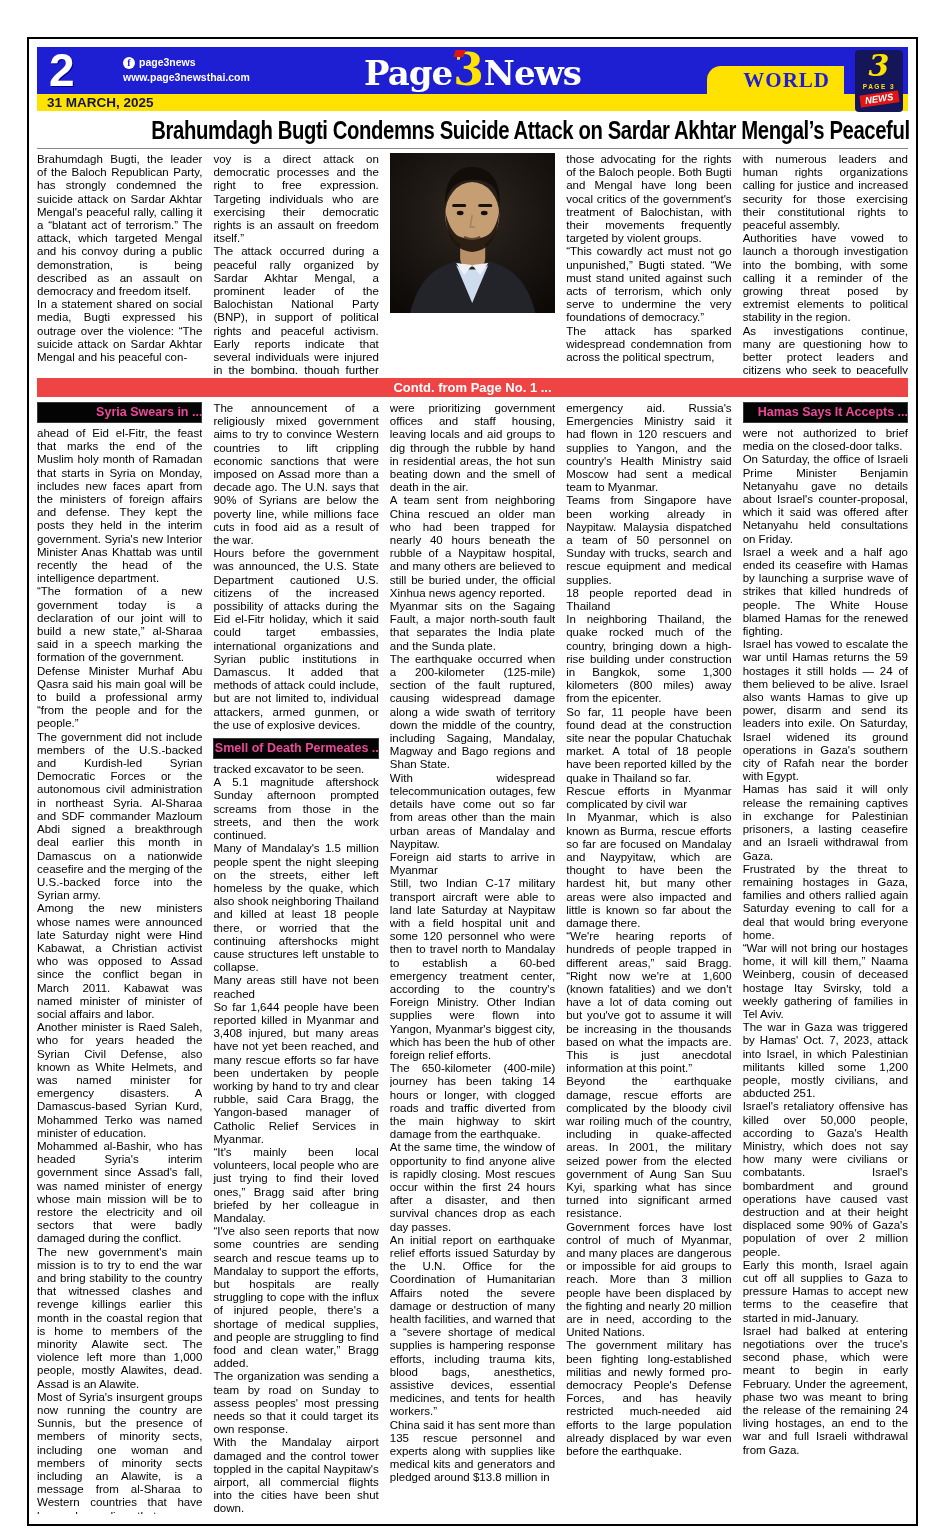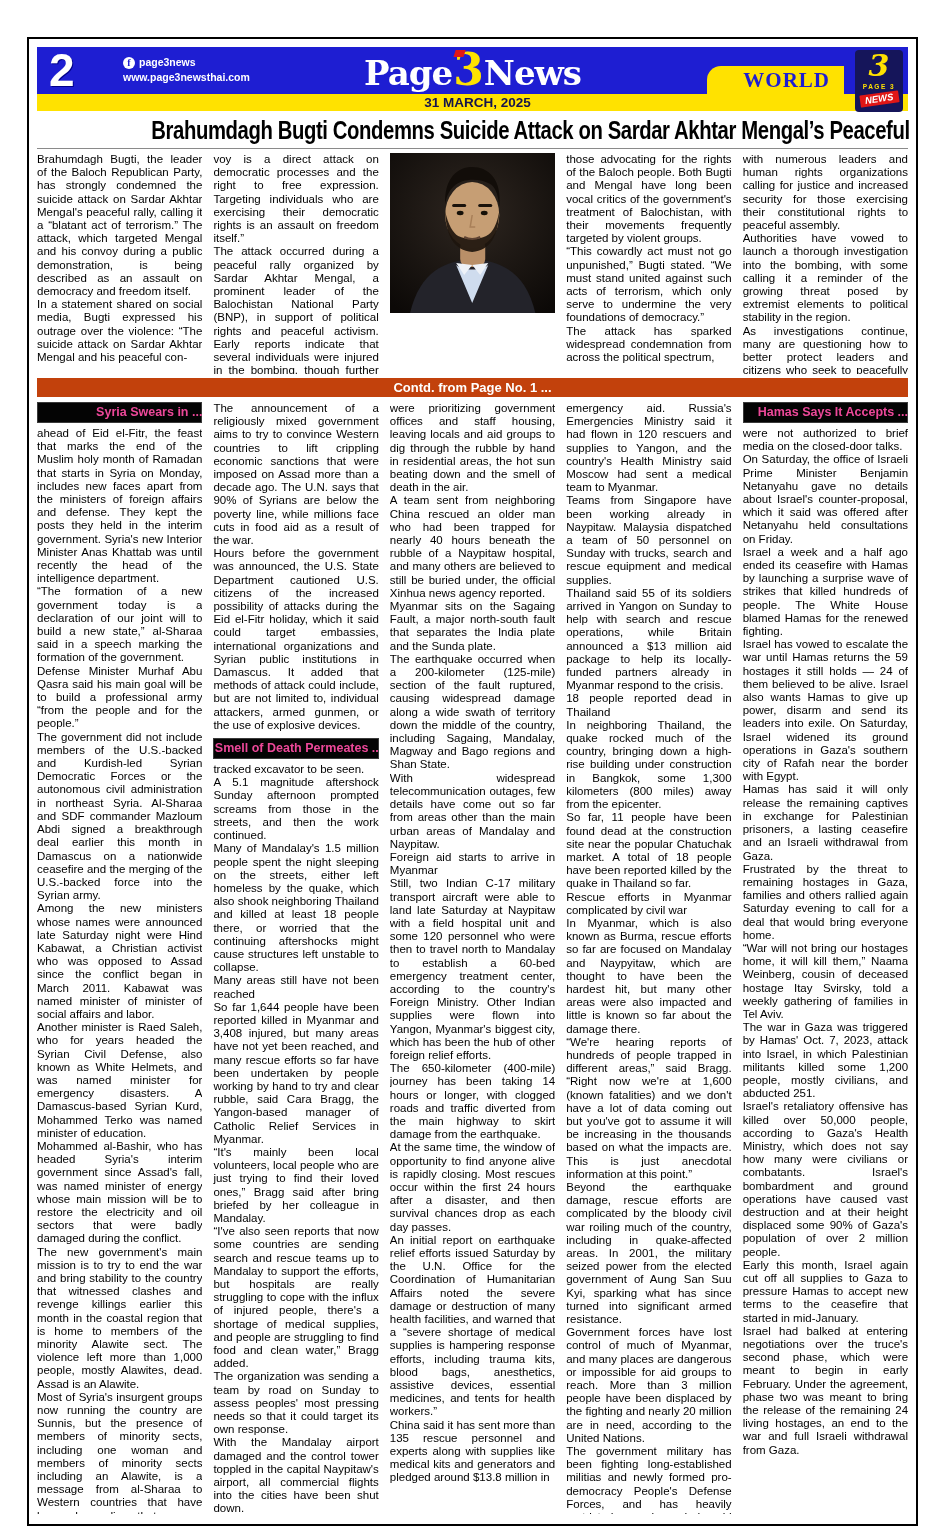--- a/index.html
+++ b/index.html
@@ -23,40 +23,40 @@
   .world-tab{position:absolute;right:64px;bottom:0;height:28px;background:#ffe200;border-radius:14px 0 0 0;
              color:#1e1ed2;font-family:"Liberation Serif",serif;font-weight:bold;font-size:21px;line-height:29px;
              padding:0 14px 0 36px;letter-spacing:1px;}
   .badge{position:absolute;right:5px;top:3px;width:48px;height:62px;background:#15155a;border-radius:4px;
          display:flex;flex-direction:column;align-items:center;z-index:5;}
   .badge-3{color:#ffe200;font-family:"DejaVu Serif",serif;font-style:italic;font-weight:bold;font-size:30px;line-height:32px;}
   .badge-small{color:#ffe200;font-size:6.5px;font-weight:bold;letter-spacing:1.5px;margin-top:1px;}
   .badge-ribbon{background:#e01616;color:#fff;font-style:italic;font-weight:bold;font-size:9.5px;line-height:12px;
                 padding:0 5px;margin-top:3px;transform:rotate(-8deg);border-radius:1px;}
   .date-strip{height:17px;background:#ffe200;color:#14144e;font-weight:bold;font-size:13.5px;line-height:17px;
-              padding-left:10px;text-align:center;}
+              padding-left:10px;}
 
   
   .headline{margin:4px 0 0;text-align:center;font-size:26px;line-height:30px;color:#000;white-space:nowrap;}
   .hl-in{display:inline-block;transform:scaleX(0.78);transform-origin:center;font-weight:bold;letter-spacing:-0.5px;}
   .hrule{border-top:1px solid #8a8a8a;margin:3px 0 4px;}
 
   
   .cols{display:flex;gap:11px;}
   .col{flex:1 1 0;min-width:0;overflow:hidden;}
   .lead{height:221px;}
   .lower{height:1112px;margin-top:5px;}
   .para{margin:0;text-align:justify;font-size:11.5px;line-height:13.2px;color:#000;}
   .col-head{background:#040404;color:#ec4899;font-weight:bold;text-align:right;font-size:12.5px;
             height:21px;line-height:21px;margin:0 0 4px;box-shadow:0 0 0 1px #3a3a3a inset;}
   .para + .col-head{margin-top:6px;}
   .photo{width:100%;height:160px;display:block;margin-bottom:3px;}
 
   
-  .contd{margin-top:4px;height:19px;background:#c2410c;color:#fff;font-weight:bold;font-size:13px;
+  .contd{margin-top:4px;height:19px;background:#ef4444;color:#fff;font-weight:bold;font-size:13px;
          line-height:19px;text-align:center;}
 </style>
 </head>
 <body>
 
 <div class="sheet">
 
   <div class="header">
     <div class="mast-blue">
       <div class="page-num">2</div>
@@ -167,21 +167,20 @@
         <p class="para">Foreign aid starts to arrive in Myanmar</p>
         <p class="para">Still, two Indian C-17 military transport aircraft were able to land late Saturday at Naypitaw with a field hospital unit and some 120 personnel who were then to travel north to Mandalay to establish a 60-bed emergency treatment center, according to the country's Foreign Ministry. Other Indian supplies were flown into Yangon, Myanmar's biggest city, which has been the hub of other foreign relief efforts.</p>
         <p class="para">The 650-kilometer (400-mile) journey has been taking 14 hours or longer, with clogged roads and traffic diverted from the main highway to skirt damage from the earthquake.</p>
         <p class="para">At the same time, the window of opportunity to find anyone alive is rapidly closing. Most rescues occur within the first 24 hours after a disaster, and then survival chances drop as each day passes.</p>
         <p class="para">An initial report on earthquake relief efforts issued Saturday by the U.N. Office for the Coordination of Humanitarian Affairs noted the severe damage or destruction of many health facilities, and warned that a “severe shortage of medical supplies is hampering response efforts, including trauma kits, blood bags, anesthetics, assistive devices, essential medicines, and tents for health workers.”</p>
         <p class="para">China said it has sent more than 135 rescue personnel and experts along with supplies like medical kits and generators and pledged around $13.8 million in</p>
       </div>
     <div class="col">
         <p class="para">emergency aid. Russia's Emergencies Ministry said it had flown in 120 rescuers and supplies to Yangon, and the country's Health Ministry said Moscow had sent a medical team to Myanmar.</p>
         <p class="para">Teams from Singapore have been working already in Naypitaw. Malaysia dispatched a team of 50 personnel on Sunday with trucks, search and rescue equipment and medical supplies.</p>
-        <p class="para">Thailand said 55 of its soldiers arrived in Yangon on Sunday to help with search and rescue operations, while Britain announced a $13 million aid package to help its locally-funded partners already in Myanmar respond to the crisis.</p>
         <p class="para">18 people reported dead in Thailand</p>
         <p class="para">In neighboring Thailand, the quake rocked much of the country, bringing down a high-rise building under construction in Bangkok, some 1,300 kilometers (800 miles) away from the epicenter.</p>
         <p class="para">So far, 11 people have been found dead at the construction site near the popular Chatuchak market. A total of 18 people have been reported killed by the quake in Thailand so far.</p>
         <p class="para">Rescue efforts in Myanmar complicated by civil war</p>
         <p class="para">In Myanmar, which is also known as Burma, rescue efforts so far are focused on Mandalay and Naypyitaw, which are thought to have been the hardest hit, but many other areas were also impacted and little is known so far about the damage there.</p>
         <p class="para">“We're hearing reports of hundreds of people trapped in different areas,” said Bragg. “Right now we're at 1,600 (known fatalities) and we don't have a lot of data coming out but you've got to assume it will be increasing in the thousands based on what the impacts are. This is just anecdotal information at this point.”</p>
         <p class="para">Beyond the earthquake damage, rescue efforts are complicated by the bloody civil war roiling much of the country, including in quake-affected areas. In 2001, the military seized power from the elected government of Aung San Suu Kyi, sparking what has since turned into significant armed resistance.</p>
         <p class="para">Government forces have lost control of much of Myanmar, and many places are dangerous or impossible for aid groups to reach. More than 3 million people have been displaced by the fighting and nearly 20 million are in need, according to the United Nations.</p>
         <p class="para">The government military has been fighting long-established militias and newly formed pro-democracy People's Defense Forces, and has heavily restricted much-needed aid efforts to the large population already displaced by war even before the earthquake.</p>
       </div>

